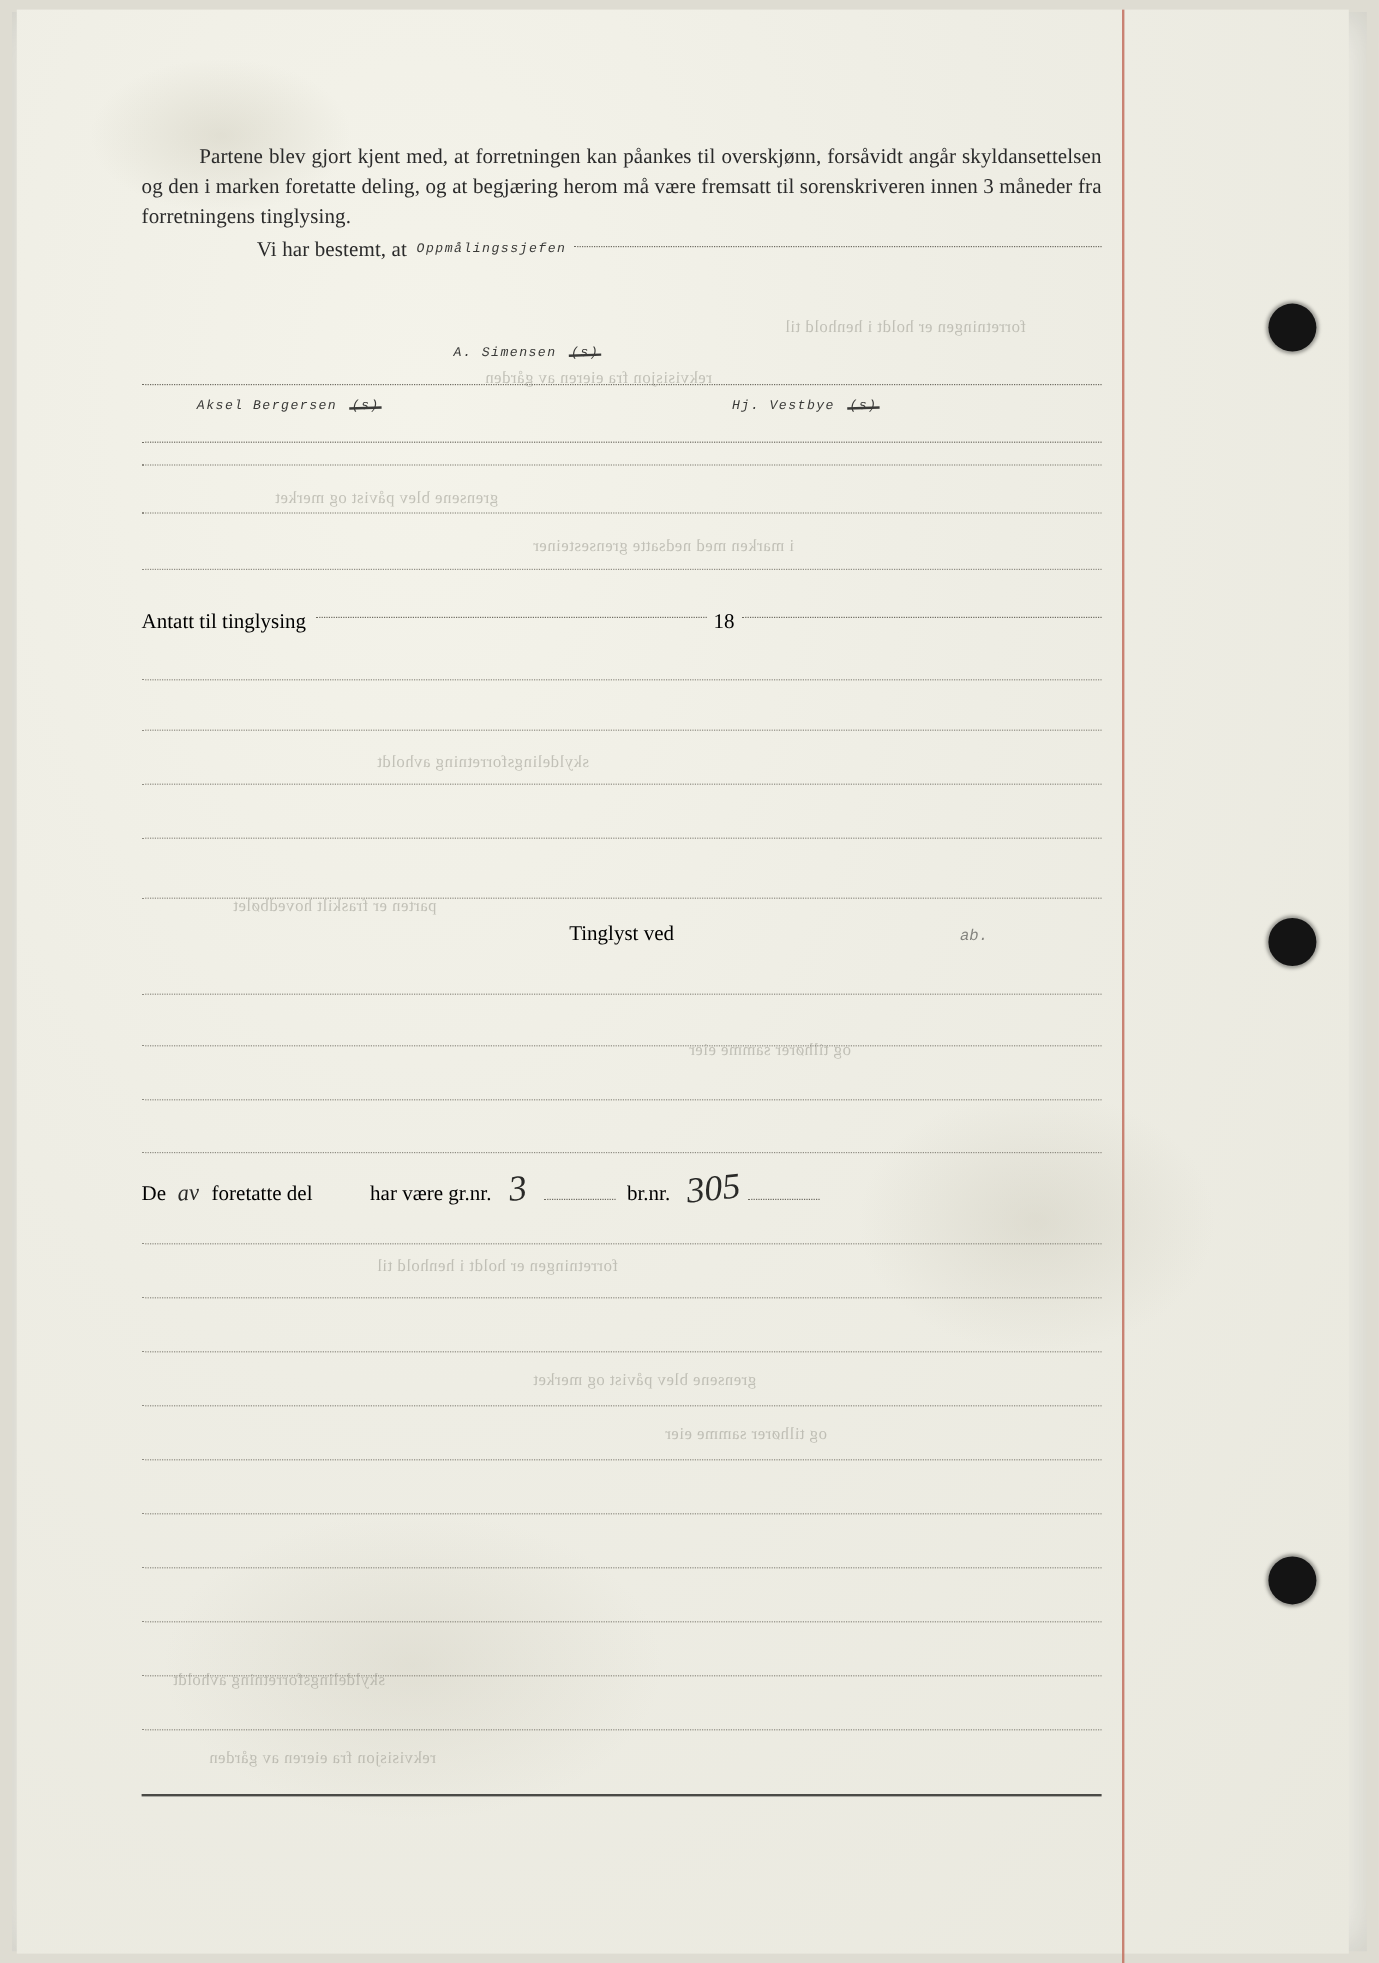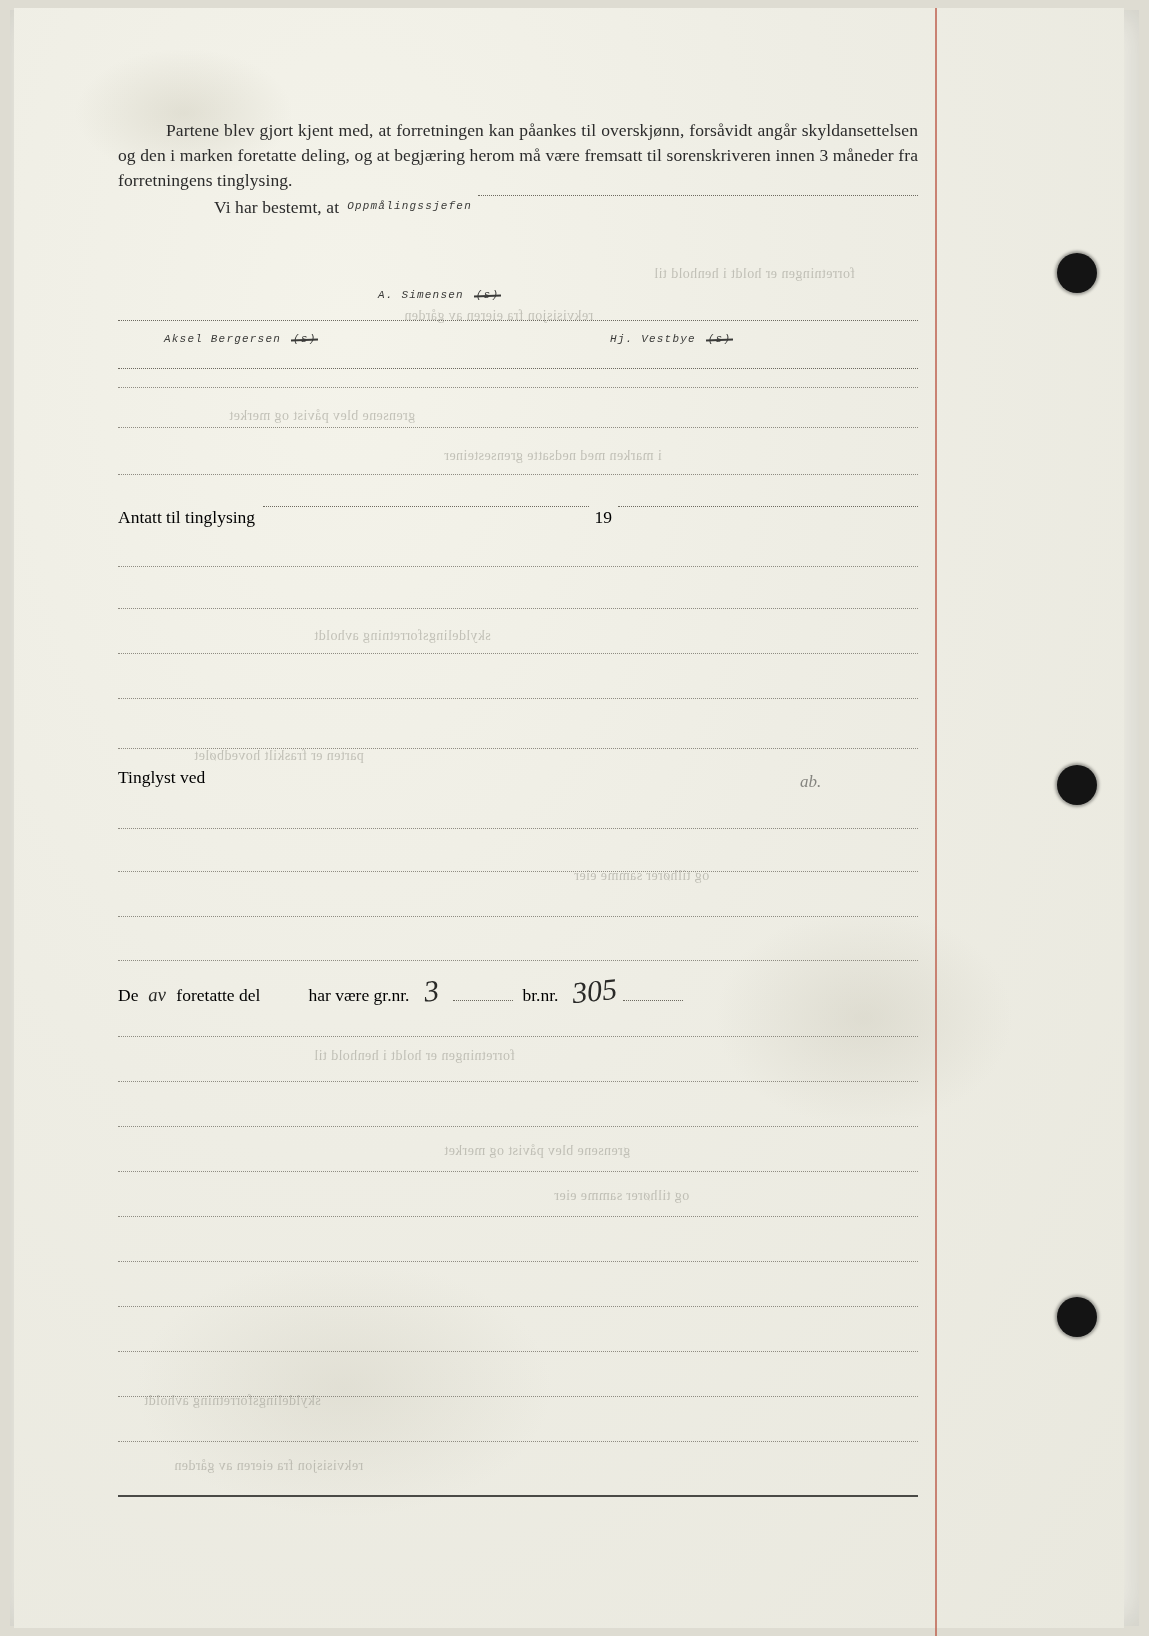--- a/index.html
+++ b/index.html
@@ -90,21 +90,21 @@
   
   .dotline {
     border-bottom: 1.5px dotted #6d6a60;
     flex: 1 1 auto;
     height: 0;
     margin-bottom: 5px;
   }
 
   .row {
     display: flex;
-    align-items: flex-start;
+    align-items: center;
     font-size: 17.5px;
     line-height: 22px;
   }
 
   
   .typed {
     font-family: "Liberation Mono", monospace;
     font-size: 11px;
     letter-spacing: 1.2px;
     color: #3a3a38;
@@ -245,35 +245,35 @@
       </div>
     </div>
 
     <div class="formline" style="top:379px;"></div>
     <div class="formline" style="top:419px;"></div>
     <div class="formline" style="top:466px;"></div>
 
     <div class="row" style="position:absolute;left:104px;top:498px;width:800px;">
       <span style="white-space:nowrap;">Antatt til tinglysing</span>
       <span class="dotline" style="margin-left:8px;"></span>
-      <span style="margin:0 6px;">19</span>
+      <span style="margin:0 6px;">18</span>
       <span class="dotline" style="max-width:300px;"></span>
     </div>
 
     <div class="formline" style="top:558px;"></div>
     <div class="formline" style="top:600px;"></div>
     <div class="formline" style="top:645px;"></div>
     <div class="formline" style="top:690px;"></div>
     <div class="formline" style="top:740px;"></div>
 
     <div class="row" style="position:absolute;left:104px;top:758px;width:800px;flex-direction:column;">
       <span style="white-space:nowrap;">Tinglyst ved</span>
       <span class="dotline" style="margin-left:16px;"></span>
     </div>
-    <span class="hand" style="position:absolute;left:786px;top:764px;font-size:17px;opacity:.55;">ab.</span>
+    <span class="hand" style="position:absolute;left:786px;top:764px;font-size:13px;opacity:.55;font-family:Liberation Mono, monospace;">ab.</span>
 
     <div class="formline" style="top:820px;"></div>
     <div class="formline" style="top:863px;"></div>
     <div class="formline" style="top:908px;"></div>
     <div class="formline" style="top:952px;"></div>
 
     <div class="row" style="position:absolute;left:104px;top:972px;width:800px;align-items:baseline;">
       <span>De</span>
       <span class="hand-small" style="margin:0 10px;">av</span>
       <span>foretatte del</span>

